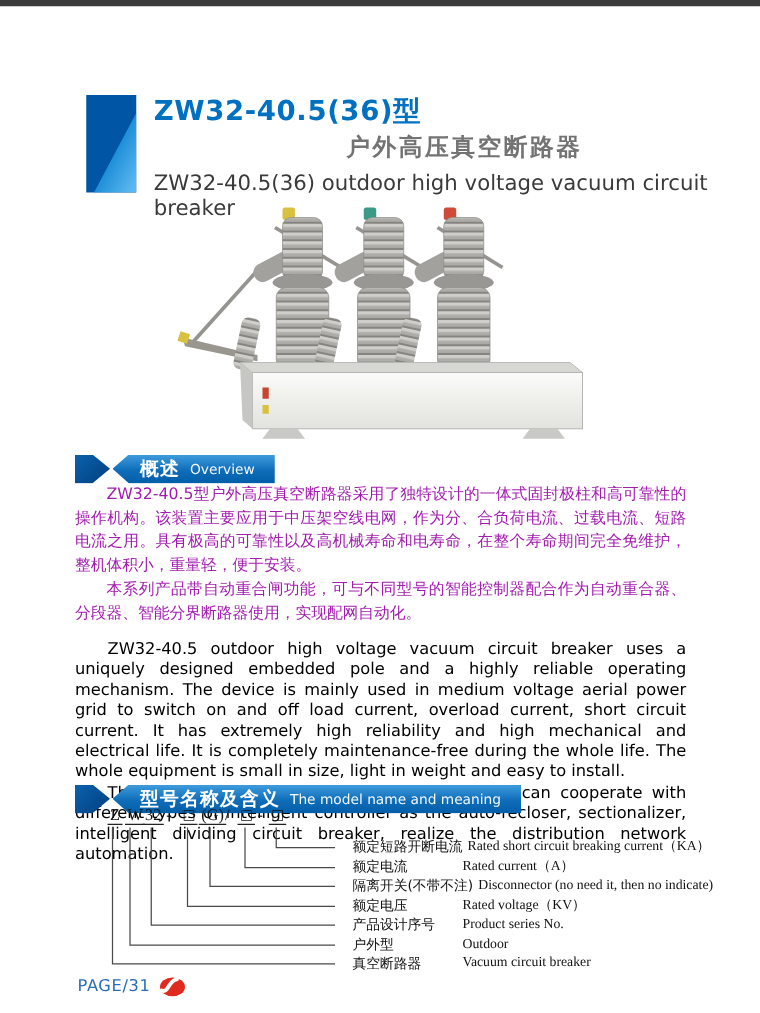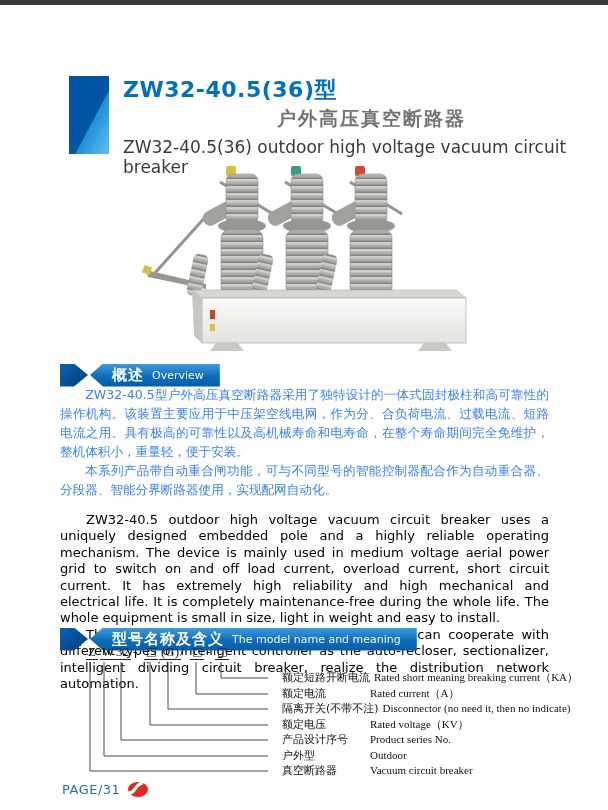--- a/index.html
+++ b/index.html
@@ -27,21 +27,21 @@
      clip-path:polygon(0 0,14px 0,28px 11.5px,14px 23px,0 23px);}
   .banner-main{height:23px;margin-left:2px;display:flex;align-items:center;gap:8px;
      padding:0 16px 0 22px;color:#fff;
      clip-path:polygon(13px 0,100% 0,100% 100%,13px 100%,0 50%);
      background:linear-gradient(180deg,#3d9bdd 0%,#0e6cb8 55%,#005ea9 100%);}
   .banner-zh{font-size:15px;font-weight:bold;letter-spacing:1px;}
   .banner-en{font-size:11px;opacity:0.95;}
 
   
   .bodytext{position:absolute;left:60px;width:489px;text-align:justify;}
-  .zh-para{font-size:12.6px;line-height:19px;text-indent:2em;margin:0;color:#3b82f6;}
+  .zh-para{font-size:12.6px;line-height:19px;text-indent:2em;margin:0;color:#a21caf;}
   .en-para{font-size:13px;line-height:16.4px;text-indent:2em;margin:0;color:#000000;}
   .para-gap{height:13px;}
 
   
   .diagram{position:absolute;left:60px;top:645px;width:489px;height:136px;
      font-family:"Liberation Serif","DejaVu Serif",serif;}
   .cp{position:absolute;top:0;font-size:13px;color:#111;line-height:13px;}
   .cp.u{border-bottom:1px solid #222;padding:0 2px 1px 2px;}
   .cp.sq{font-family:"DejaVu Sans",sans-serif;font-size:11px;line-height:13px;}
   .diag-lines{position:absolute;left:0;top:0;}
@@ -168,21 +168,21 @@
       <polyline points="44,17 44,111 208,111" fill="none" stroke="#4a4a4a" stroke-width="1"></polyline>
       <polyline points="61,17 61,95 208,95" fill="none" stroke="#4a4a4a" stroke-width="1"></polyline>
       <polyline points="90,17 90,80 208,80" fill="none" stroke="#4a4a4a" stroke-width="1"></polyline>
       <polyline points="108,17 108,64 208,64" fill="none" stroke="#4a4a4a" stroke-width="1"></polyline>
       <polyline points="136,17 136,49 208,49" fill="none" stroke="#4a4a4a" stroke-width="1"></polyline>
       <polyline points="161,17 161,33 208,33" fill="none" stroke="#4a4a4a" stroke-width="1"></polyline>
     </svg>
 
     <div class="legend-row" style="top:25px;">
       <span class="legend-zh">额定短路开断电流</span>
-      <span class="legend-en">Rated short meaning breaking current（KA）</span>
+      <span class="legend-en">Rated short circuit breaking current（KA）</span>
     </div>
     <div class="legend-row" style="top:41px;">
       <span class="legend-zh">额定电流</span>
       <span class="legend-en">Rated current（A）</span>
     </div>
     <div class="legend-row" style="top:56px;">
       <span class="legend-zh" style="min-width:0;">隔离开关(不带不注)</span>
       <span class="legend-en">Disconnector (no need it, then no indicate)</span>
     </div>
     <div class="legend-row" style="top:72px;">

